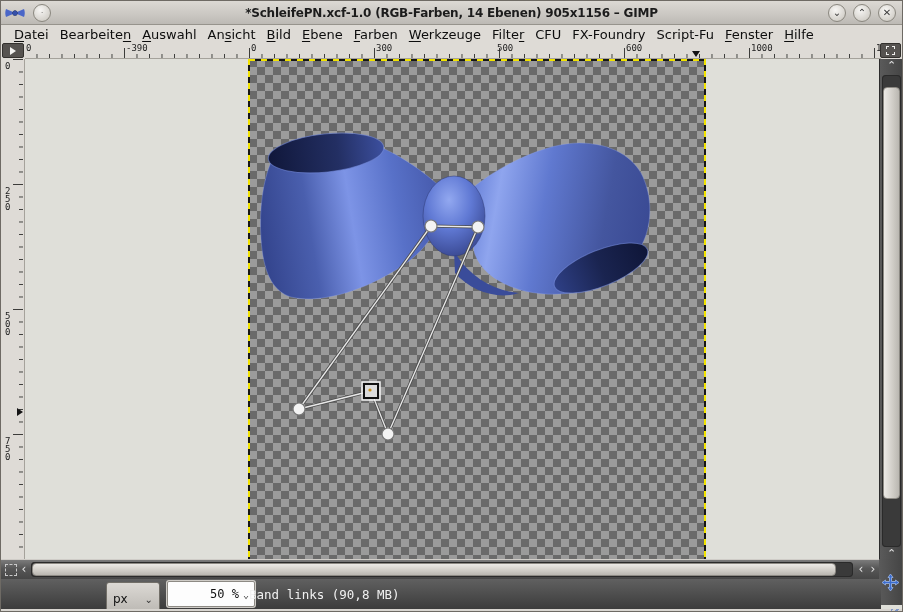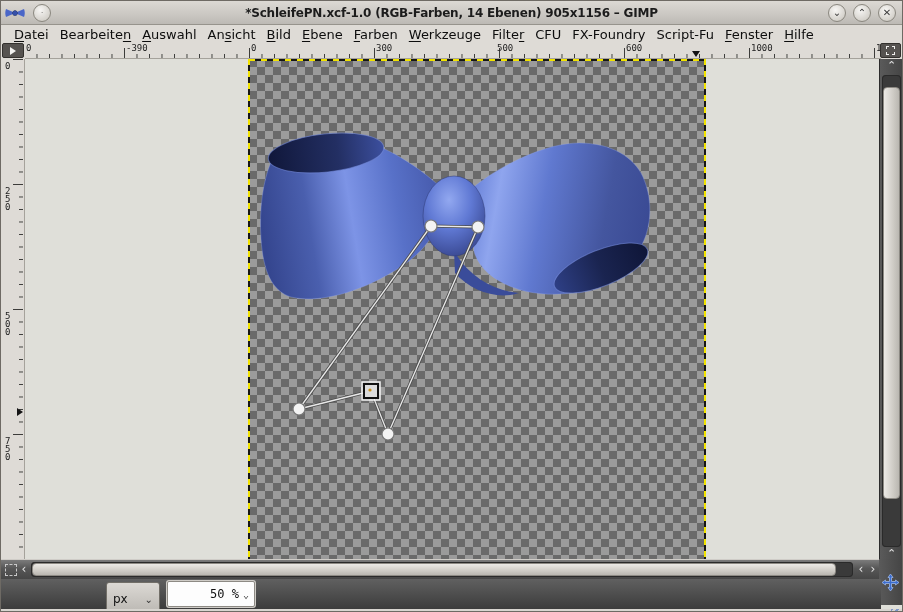--- a/index.html
+++ b/index.html
@@ -302,19 +302,20 @@
 
   <div class="statusbar">
     <div class="unit-select">
       <span>px</span>
       <span class="combo-chev">⌄</span>
     </div>
     <div class="zoom-combo">
       <span>50 %</span>
       <span class="combo-chev">⌄</span>
     </div>
+    <div class="status-msg">Band links (90,8 MB)</div>
   </div>
 
   <div class="bottom-strip">
     <div class="resize-grip"></div>
   </div>
 
 </div>
 
 </body></html>

